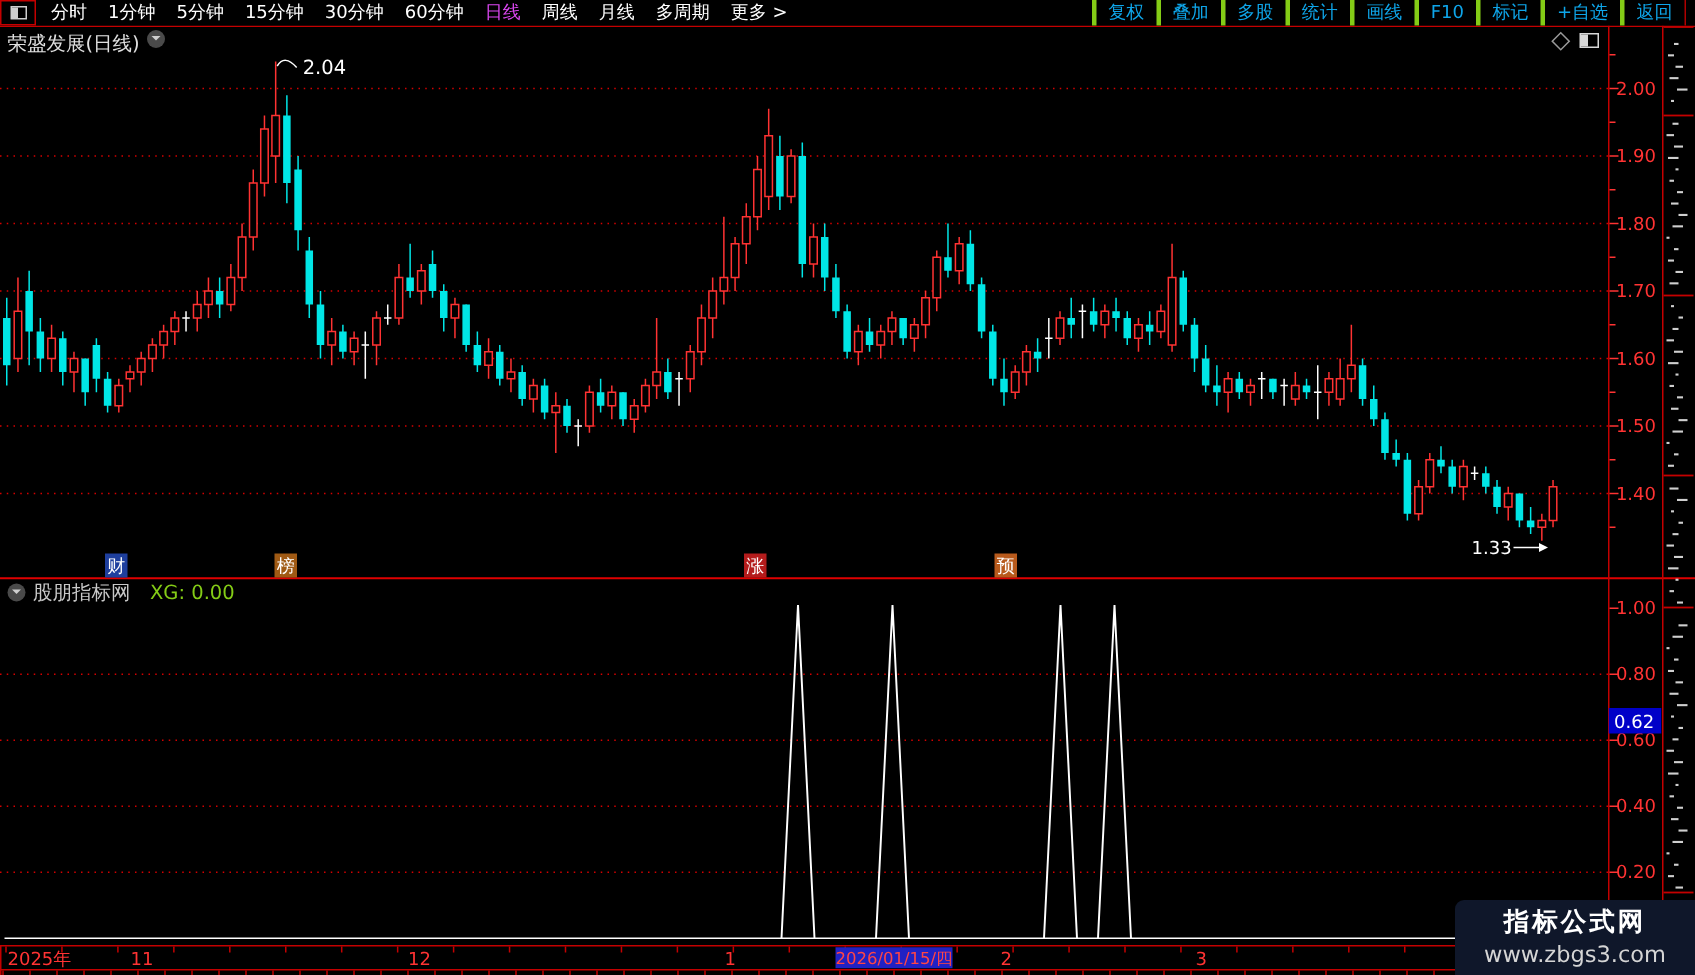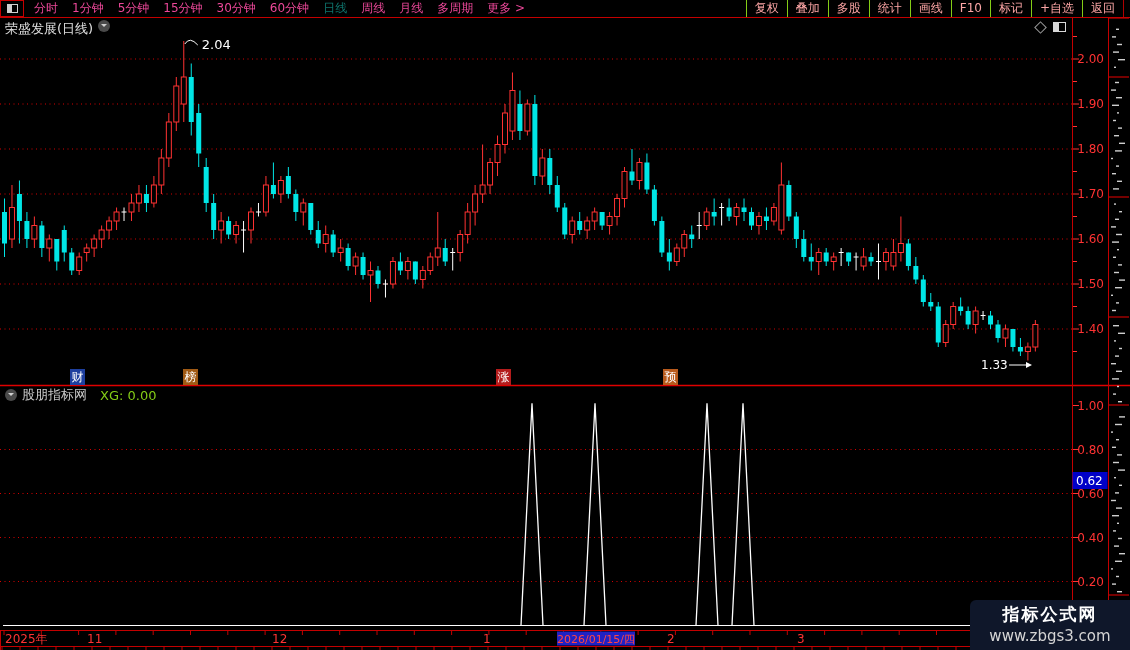--- a/index.html
+++ b/index.html
@@ -5,25 +5,25 @@
   html,body{margin:0;padding:0;background:#111;}
   .screen{position:relative;width:1130px;height:650px;background:#000;overflow:hidden;
           font-family:"DejaVu Sans",sans-serif;-webkit-font-smoothing:none;}
   
   .toolbar{position:absolute;left:0;top:0;width:1130px;height:17px;background:#000;}
   .tb-iconbox{position:absolute;left:0;top:0;width:24px;height:17px;border:1px solid #c40000;
               box-sizing:border-box;display:flex;align-items:center;justify-content:center;}
   .tb-iconbox .glyph{width:11px;height:9px;border:1px solid #cfcfcf;box-sizing:border-box;
               background:linear-gradient(90deg,#cfcfcf 0 45%,transparent 45%);}
   .tb-left{position:absolute;left:27px;top:0;height:17px;display:flex;align-items:center;}
-  .tb-left span{color:#ec4899;font-size:12px;line-height:17px;padding:0 7px;white-space:nowrap;cursor:default;}
-  .tb-left span.active{color:#0f766e;}
+  .tb-left span{color:#ffffff;font-size:12px;line-height:17px;padding:0 7px;white-space:nowrap;cursor:default;}
+  .tb-left span.active{color:#d946ef;}
   .tb-right{position:absolute;right:6px;top:0;height:17px;display:flex;align-items:center;}
-  .tb-right span{color:#fca5a5;font-size:12px;line-height:17px;padding:0 8px;white-space:nowrap;
-                 border-left:1px solid #84cc16;}
+  .tb-right span{color:#0ea5e9;font-size:12px;line-height:17px;padding:0 8px;white-space:nowrap;
+                 border-left:3px solid #84cc16;}
   .tb-right span:last-child{border-right:1px solid #b00000;}
   
   .title-row{position:absolute;left:5px;top:20px;height:16px;display:flex;gap:5px;}
   .title-row .name{color:#e0e0e0;font-size:13px;white-space:nowrap;}
   .circ{width:12px;height:12px;border-radius:50%;background:#4a4a4a;position:relative;display:inline-block;}
   .circ:after{content:"";position:absolute;left:3px;top:4px;border:3px solid transparent;border-top-color:#cfcfcf;}
   .tr-icons{position:absolute;top:22px;left:1036px;display:flex;align-items:center;gap:8px;}
   .diamond{width:7px;height:7px;border:1px solid #999;transform:rotate(45deg);}
   .split{width:13px;height:10px;border:1px solid #d8d8d8;box-sizing:border-box;
          background:linear-gradient(90deg,#d8d8d8 0 45%,transparent 45%);}

